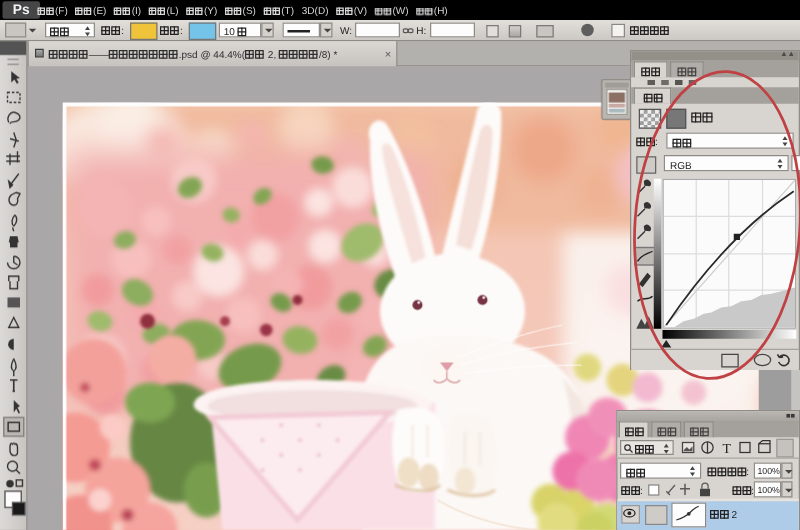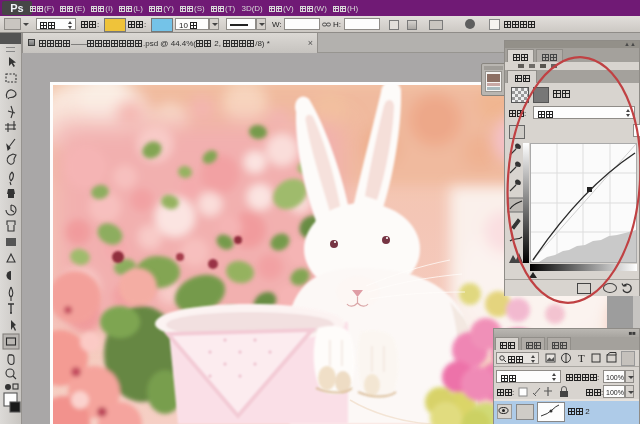--- a/index.html
+++ b/index.html
@@ -227,21 +227,21 @@
 <circle cx="426" cy="342" r="14" fill="#c9cf5a"></circle>
 </g>
 
 <path d="M318 210 C350 200 380 195 412 192 M320 217 C352 212 382 210 415 210 M316 204 C346 192 370 184 400 178" stroke="rgba(255,252,250,.75)" stroke-width="1" fill="none"></path>
 <rect x="3" y="3" width="555" height="339" fill="#fff" opacity="0.06"></rect>
 </g>
 <rect x="0" y="0" width="558" height="3" fill="#fdfdfd"></rect>
 <rect x="0" y="0" width="3" height="342" fill="#fdfdfd"></rect>
 </svg>
 
-<div class="abs" style="left:0;top:0;width:640px;height:16px;background:#701a75;color:#d8d8d8">
+<div class="abs" style="left:0;top:0;width:640px;height:16px;background:#000000;color:#d8d8d8">
   <div class="abs" style="left:2px;top:1px;width:30px;height:14px;background:#464646;color:#f0f3f7;font-weight:bold;font-size:11px;line-height:14px;text-align:center;border-radius:2px">Ps</div>
   <div class="abs" style="left:30px;top:4px;white-space:nowrap">
     <span class="mi"><span class="cj c6"></span><span class="cj c6"></span>(F)</span>
     <span class="mi"><span class="cj c6"></span><span class="cj c6"></span>(E)</span>
     <span class="mi"><span class="cj c6"></span><span class="cj c6"></span>(I)</span>
     <span class="mi"><span class="cj c6"></span><span class="cj c6"></span>(L)</span>
     <span class="mi"><span class="cj c6"></span><span class="cj c6"></span>(Y)</span>
     <span class="mi"><span class="cj c6"></span><span class="cj c6"></span>(S)</span>
     <span class="mi"><span class="cj c6"></span><span class="cj c6"></span>(T)</span>
     <span class="mi">3D(D)</span>
@@ -366,20 +366,24 @@
   <div class="abs" style="left:28px;top:46px;width:14px;height:14px;background:#777;border:1px solid #555"></div>
   <div class="abs" style="left:48px;top:49px"><span class="cj c8"></span><span class="cj c8" style="margin:0"></span></div>
 
   <div class="abs" style="left:4px;top:68px"><span class="cj c7"></span><span class="cj c7" style="margin:0"></span>:</div>
   <div class="abs fld" style="left:28px;top:65px;width:102px;height:13px">
         <span style="position:absolute;left:4px;top:3px"><span class="cj c7"></span><span class="cj c7" style="margin:0"></span></span>
         <span class="updn" style="right:3px;top:2px"></span>
       </div>
 
   <div class="abs" style="left:4px;top:84px;width:14px;height:12px;border:1px solid #666;background:#cfccc7"></div>
+  <div class="abs fld" style="left:26px;top:83px;width:100px;height:13px">
+        <span style="position:absolute;left:4px;top:3px;font-size:8px">RGB</span>
+        <span class="updn" style="right:3px;top:2px"></span>
+      </div>
   <div class="abs fld" style="left:128px;top:83px;width:8px;height:13px"></div>
 
   <svg class="abs" style="left:1px;top:100px" width="20" height="135" viewBox="0 0 20 135" stroke="#333" fill="none" stroke-width="1.1">
     <g id="ed">
           <path d="M4 14 L10 8"></path>
           <path d="M9 4 a2.8 2.8 0 1 1 5 4 l-4.5 -0.5 z" fill="#333" stroke="none"></path>
         </g>
     <g transform="translate(0,18)">
           <path d="M4 14 L10 8"></path>
           <path d="M9 4 a2.8 2.8 0 1 1 5 4 l-4.5 -0.5 z" fill="#333" stroke="none"></path>

